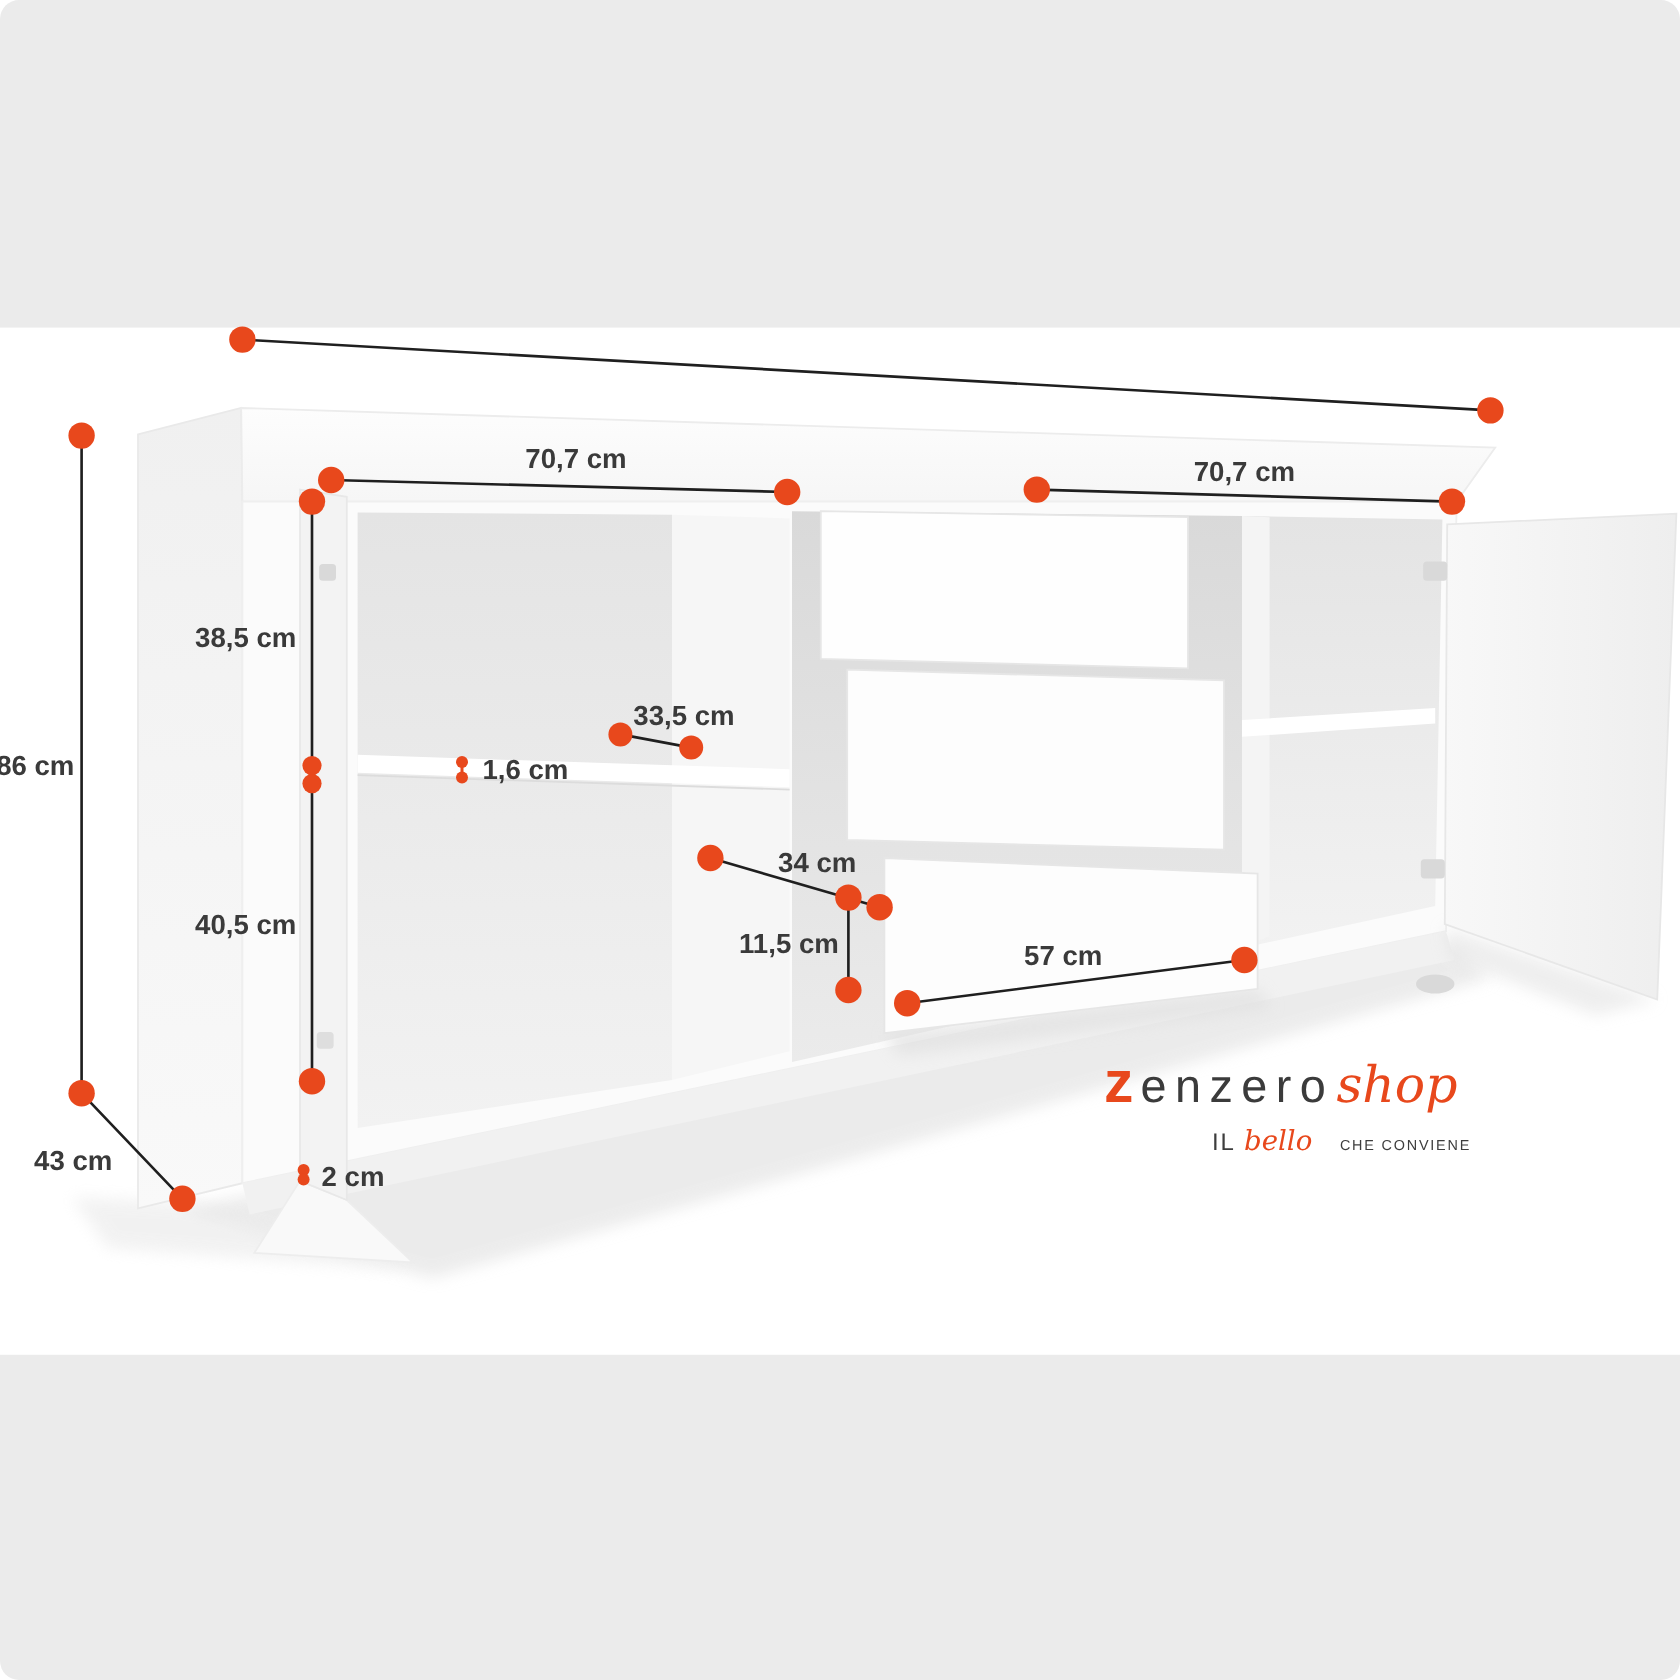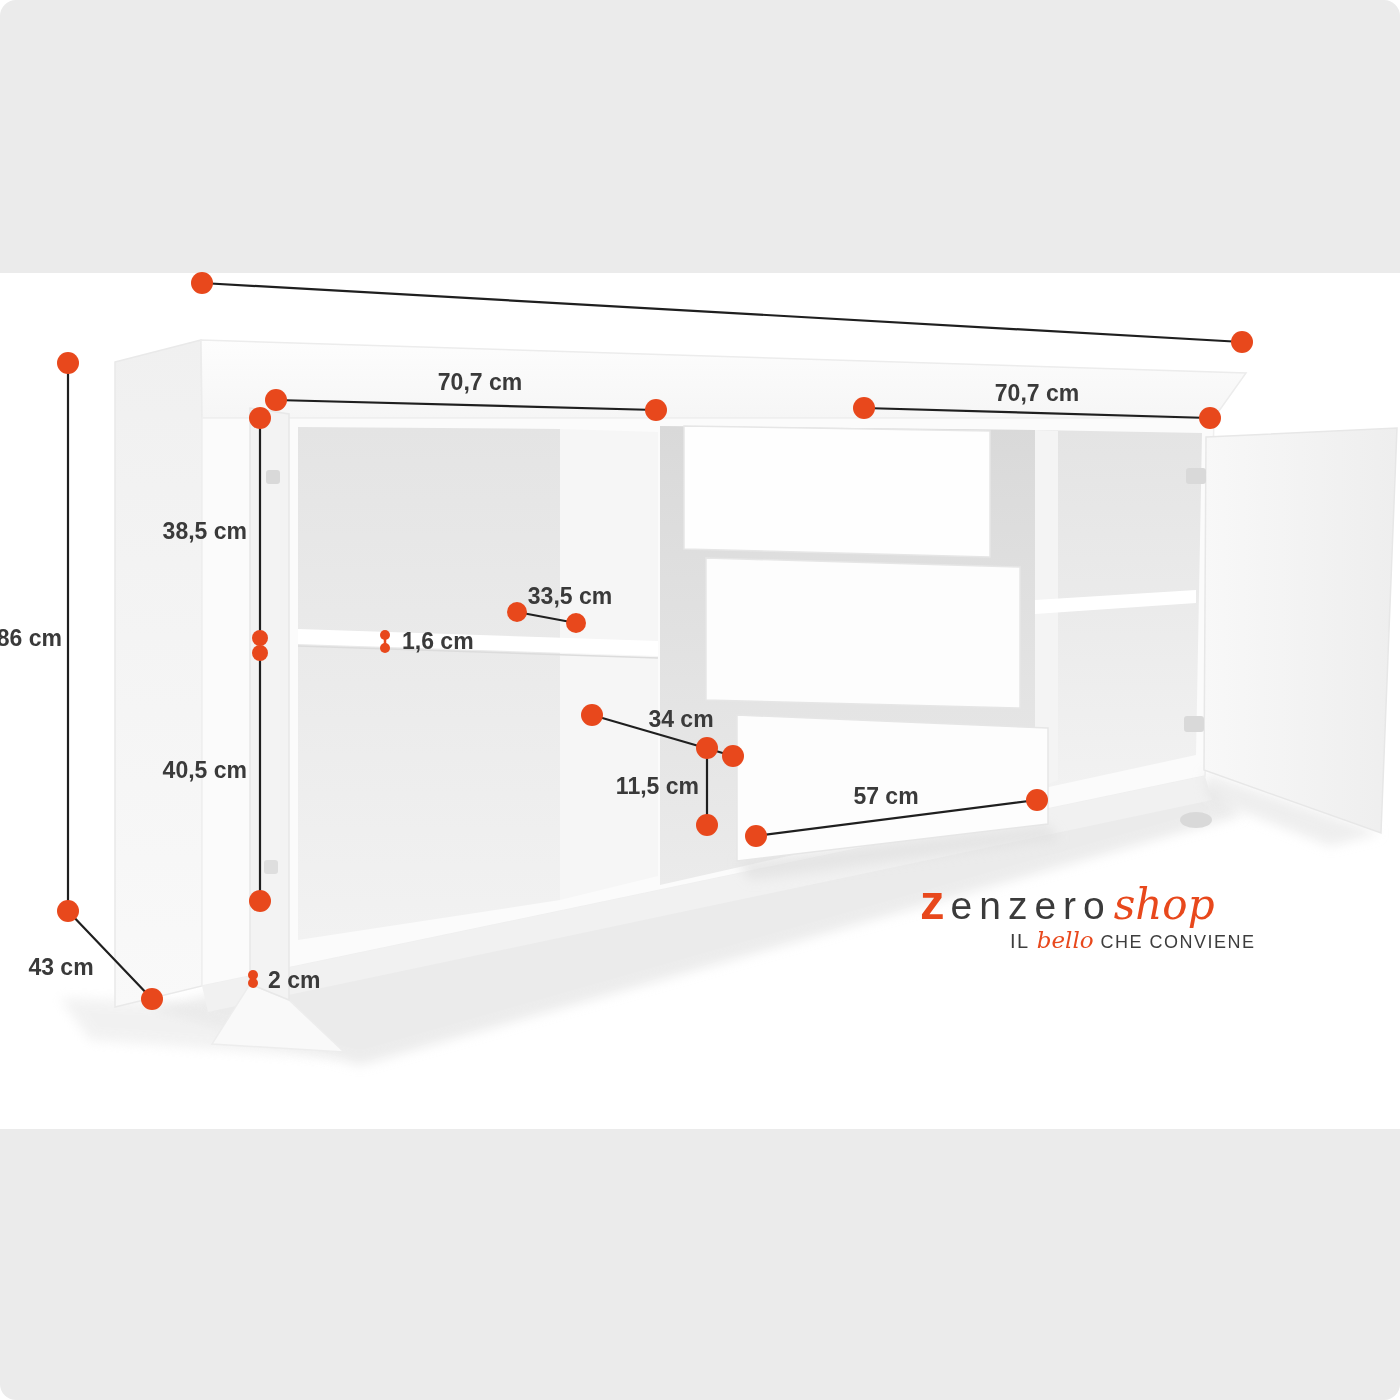--- a/index.html
+++ b/index.html
@@ -12,22 +12,22 @@
   text.end{text-anchor:end;}
   text.start{text-anchor:start;}
   
   .logo{position:absolute;left:920px;top:878px;width:380px;}
   .logo-main{display:flex;align-items:baseline;white-space:nowrap;}
   .lz{font-family:"Liberation Sans", sans-serif;font-size:49px;font-weight:700;color:#E8481C;letter-spacing:6px;line-height:1;}
   .lrest{font-family:"Liberation Sans", sans-serif;font-size:39px;font-weight:400;color:#3B3B3B;letter-spacing:7px;line-height:1;}
   .lshop{font-family:"DejaVu Serif", serif;font-style:italic;font-size:42px;color:#E8481C;margin-left:2px;line-height:1;}
   .logo-tag{display:flex;align-items:baseline;white-space:nowrap;margin-left:90px;margin-top:-6px;}
   .t1{font-size:20px;color:#3D3D3D;letter-spacing:1.5px;}
-  .t2{font-family:"DejaVu Serif", serif;font-style:italic;font-size:23px;color:#E8481C;margin:6px 7px;}
-  .t3{font-size:18px;color:#3D3D3D;letter-spacing:1.5px;}
+  .t2{font-family:"DejaVu Serif", serif;font-style:italic;font-size:23px;color:#E8481C;margin:17px 7px;}
+  .t3{font-size:12px;color:#3D3D3D;letter-spacing:1.5px;margin-left:16px;}
 </style>
 </head>
 <body>
 
 <div class="stage">
 
   <svg width="1400" height="1400" viewBox="0 0 1400 1400">
     <defs>
       <linearGradient id="gSide" x1="0" y1="0" x2="0" y2="1">
         <stop offset="0" stop-color="#f0f0f0"></stop>

